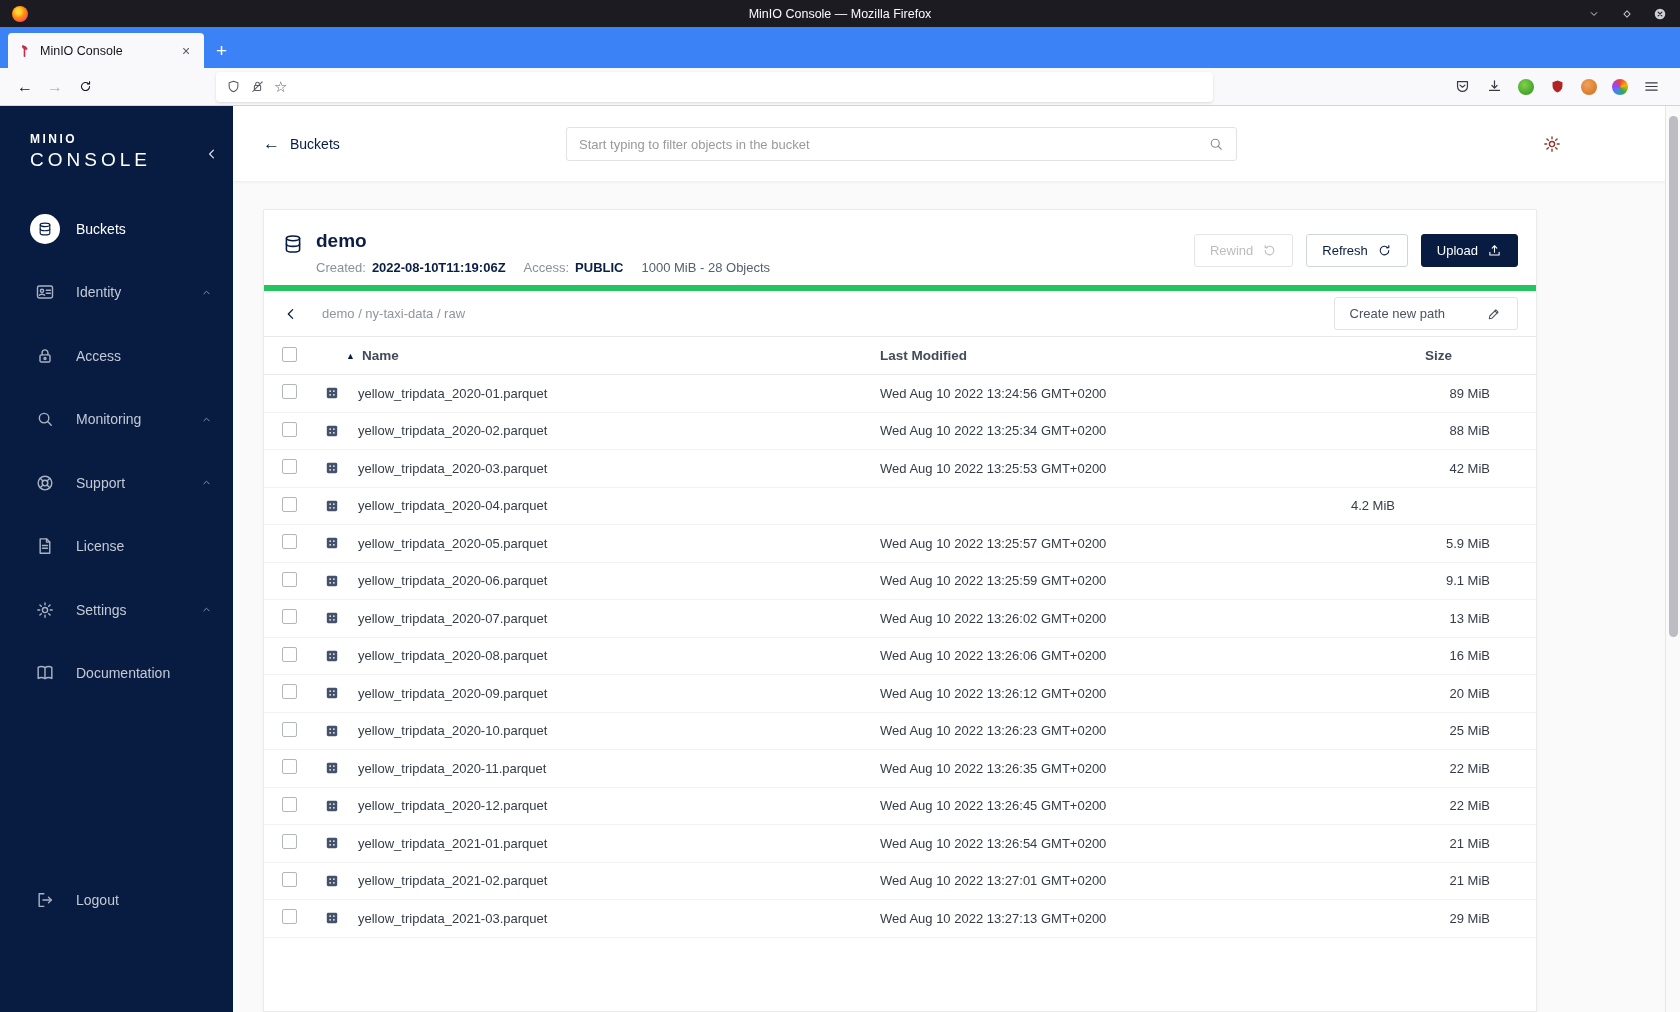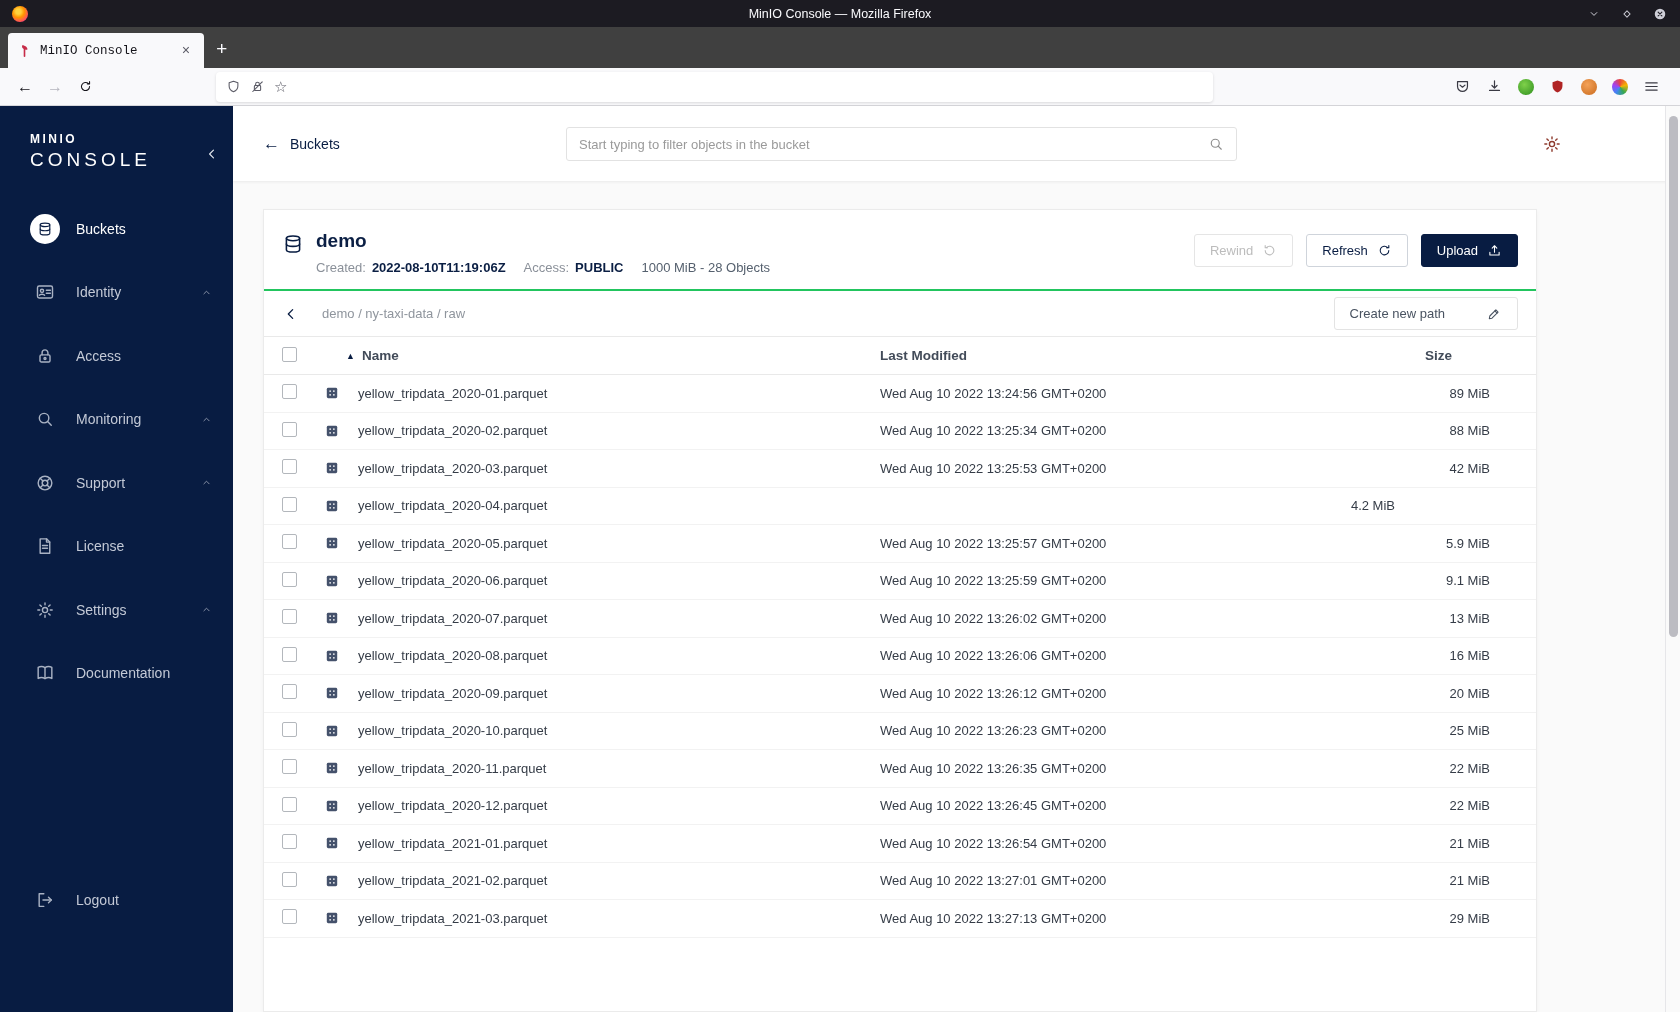--- a/index.html
+++ b/index.html
@@ -9,21 +9,21 @@
   [data-icon] svg { width:100%; height:100%; }
 
   
   .titlebar { height:27px; background:#1c1b22; display:flex; align-items:center; position:relative; }
   .ff-logo { width:16px; height:16px; border-radius:50%; margin-left:12px;
     background:radial-gradient(circle at 40% 35%, #ffd23e 0 18%, #ff9400 42%, #ff4f5e 72%, #b833e1 100%); }
   .tb-title { position:absolute; left:0; right:0; text-align:center; font-size:12.5px; color:#fbfbfe; pointer-events:none; }
   .tb-controls { margin-left:auto; display:flex; align-items:center; gap:19px; margin-right:13px; z-index:2; color:#cfcfd8; }
   .tb-controls .ic { width:14px; height:14px; display:inline-flex; }
 
-  .tabbar { height:41px; background:#404040; display:flex; align-items:flex-end; padding-left:8px;font-family:Liberation Mono, monospace; }
+  .tabbar { height:41px; background:#3b82f6; display:flex; align-items:flex-end; padding-left:8px; }
   .tab { width:196px; height:35px; background:#f9f9fb; border-radius:4px 4px 0 0; display:flex; align-items:center;
     padding:0 9px; gap:8px; color:#15141a; font-size:12.5px; }
   .tab .fav { width:15px; height:15px; display:inline-flex; }
   .tab-close { margin-left:auto; color:#5b5b66; font-size:14px; width:18px; text-align:center; border-radius:3px; }
   .new-tab { color:#fbfbfe; font-size:19px; margin:0 0 8px 12px; line-height:1; }
 
   .navbar { height:38px; background:#f9f9fb; border-bottom:1px solid #d7d7db; display:flex; align-items:center; padding:0 10px; }
   .nav-btn { width:30px; height:28px; display:flex; align-items:center; justify-content:center; color:#15141a; font-size:16px; border-radius:4px; }
   .nav-btn .ic { width:15px; height:15px; display:inline-flex; }
   .nav-btn.disabled { color:#b5b5be; }
@@ -65,21 +65,21 @@
   .search-box { position:absolute; left:333px; top:21px; width:671px; height:34px; border:1px solid #e2e2e2; border-radius:3px;
     background:#fff; display:flex; align-items:center; padding:0 12px; gap:10px; }
   .search-box input { flex:1; border:none; outline:none; font-size:13px; color:#ec4899; font-family:inherit; background:transparent; }
   .search-box input::placeholder { color:#9a9a9a; }
   .search-mag { width:16px; height:16px; color:#8d8d8d; }
   .header-gear { margin-left:auto; width:20px; height:20px; color:#8e3b2e; cursor:pointer; }
 
   .page { flex:1; background:#fafafa; padding:28px 0 0 30px; overflow:hidden; }
   .card { width:1274px; height:803px; background:#fff; border:1px solid #ebebeb; box-shadow:0 2px 5px rgba(0,0,0,.04); }
 
-  .card-header { display:flex; align-items:flex-start; padding:20px 18px 0 18px; height:81px; border-bottom:2px solid #22c55e; }
+  .card-header { display:flex; align-items:flex-start; padding:20px 18px 0 18px; height:81px; border-bottom:6px solid #22c55e; }
   .bucket-ic { width:22px; height:22px; color:#081c42; margin:3px 12px 0 0; }
   .bucket-title { font-size:19px; font-weight:700; color:#0b1f44; }
   .bucket-meta { margin-top:8px; font-size:13px; color:#8a9099; display:flex; align-items:center;text-align:right; }
   .bucket-meta .lbl { margin-right:6px; }
   .bucket-meta .val { color:#0b1f44; font-weight:700; margin-right:18px; }
   .bucket-meta .usage { color:#55606e; }
   .header-buttons { margin-left:auto; display:flex; gap:13px; margin-top:4px; }
   .btn { height:33px; padding:0 15px; border-radius:3px; font-size:13px; display:inline-flex; align-items:center; gap:9px;
     font-family:inherit; cursor:pointer; background:#fff; border:1px solid #cfd4db; color:#081c42; }
   .btn .ic { width:15px; height:15px; display:inline-flex; }

